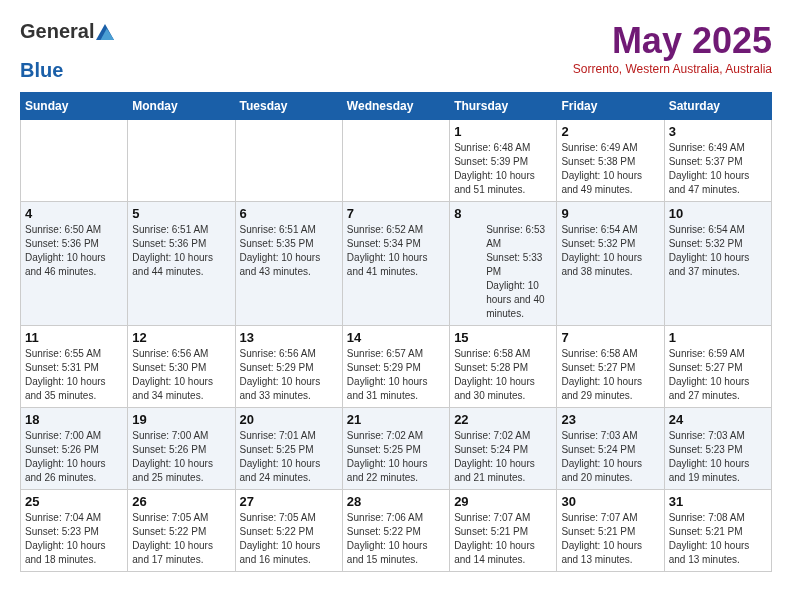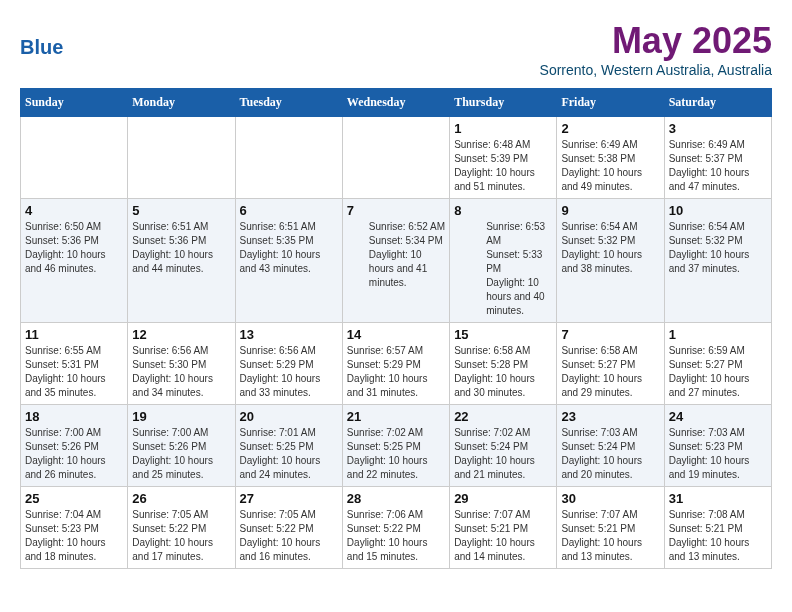--- a/index.html
+++ b/index.html
@@ -44,40 +44,39 @@
     }
     .title-block {
       text-align: right;
     }
     .month-title {
       font-size: 36px;
       font-weight: bold;
       color: #701a75;
     }
     .location {
-      font-size: 14px;
-      color: #0c4a6e;
+      font-size: 12px;
+      color: #b91c1c;
       font-weight: normal;
     }
     table {
       width: 100%;
       border-collapse: collapse;
       font-size: 11px;
     }
     thead tr {
       background-color: #1a5fa8;
       color: #fff;
     }
     thead th {
       padding: 6px 4px;
       text-align: left;
       font-weight: bold;
       font-size: 12px;
       border: 1px solid #1a5fa8;
-      font-family: Liberation Serif, serif;
     }
     tbody tr {
       vertical-align: top;
     }
     tbody td {
       border: 1px solid #ccc;
       padding: 4px;
       height: 80px;
       width: calc(100% / 7);
       vertical-align: top;
@@ -101,20 +100,27 @@
     }
     tbody tr:nth-child(even) td {
       background: #f0f4f9;
     }
   </style>
 </head>
 <body>
 
 <div class="header">
   <div class="logo">
+    <div class="logo-text">
+      <span class="logo-general">General</span>
+      <svg class="logo-icon" viewBox="0 0 20 18" xmlns="http://www.w3.org/2000/svg">
+        <polygon points="0,18 10,0 20,18" fill="#1a5fa8"></polygon>
+        <polygon points="5,18 12,5 20,18" fill="#4a9fd4"></polygon>
+      </svg>
+    </div>
     <span class="logo-blue">Blue</span>
   </div>
   <div class="title-block">
     <div class="month-title">May 2025</div>
     <div class="location">Sorrento, Western Australia, Australia</div>
   </div>
 </div>
 
 <table>
   <thead>
@@ -167,21 +173,21 @@
 Daylight: 10 hours and 44 minutes.</div>
         </td>
         <td>
           <div class="day-number">6</div>
           <div class="day-info" style="white-space: pre-line;">Sunrise: 6:51 AM
 Sunset: 5:35 PM
 Daylight: 10 hours and 43 minutes.</div>
         </td>
         <td>
           <div class="day-number">7</div>
-          <div class="day-info" style="white-space: pre-line; margin-left: 22px;">Sunrise: 6:52 AM
+          <div class="day-info" style="white-space: pre-line;">Sunrise: 6:52 AM
 Sunset: 5:34 PM
 Daylight: 10 hours and 41 minutes.</div>
         </td>
         <td>
           <div class="day-number">8</div>
           <div class="day-info" style="white-space: pre-line; margin-left: 32px;">Sunrise: 6:53 AM
 Sunset: 5:33 PM
 Daylight: 10 hours and 40 minutes.</div>
         </td>
         <td>

